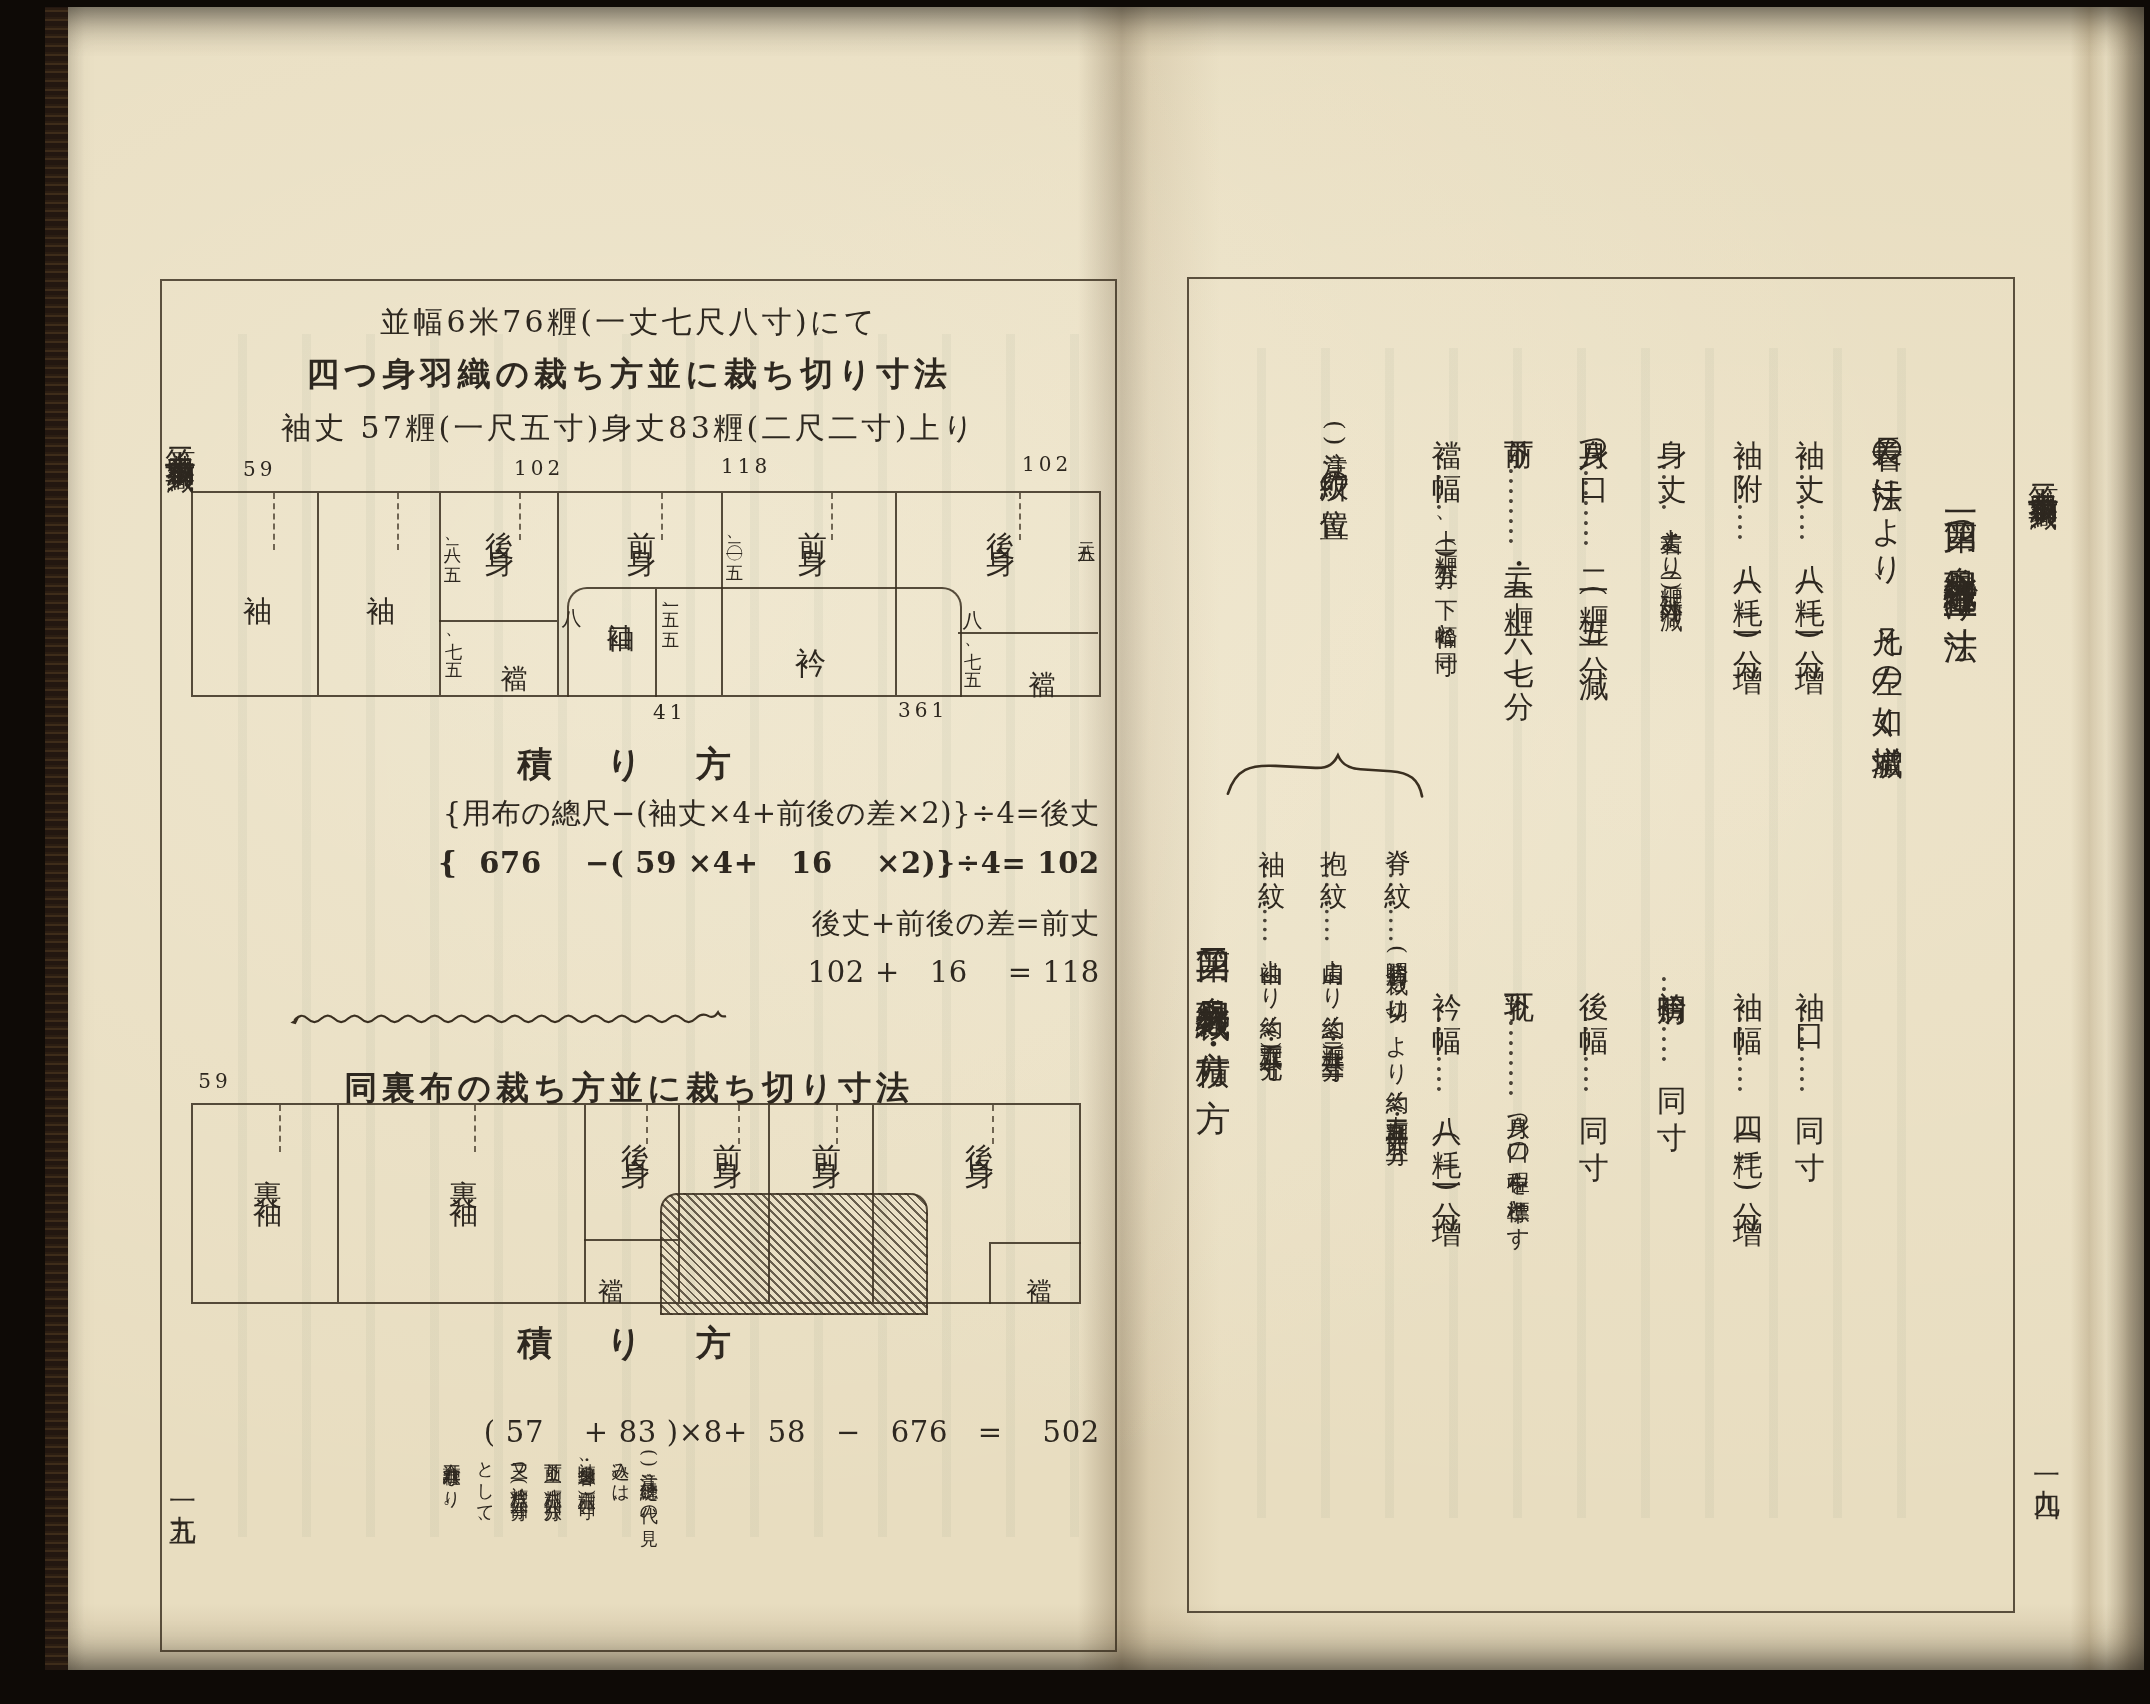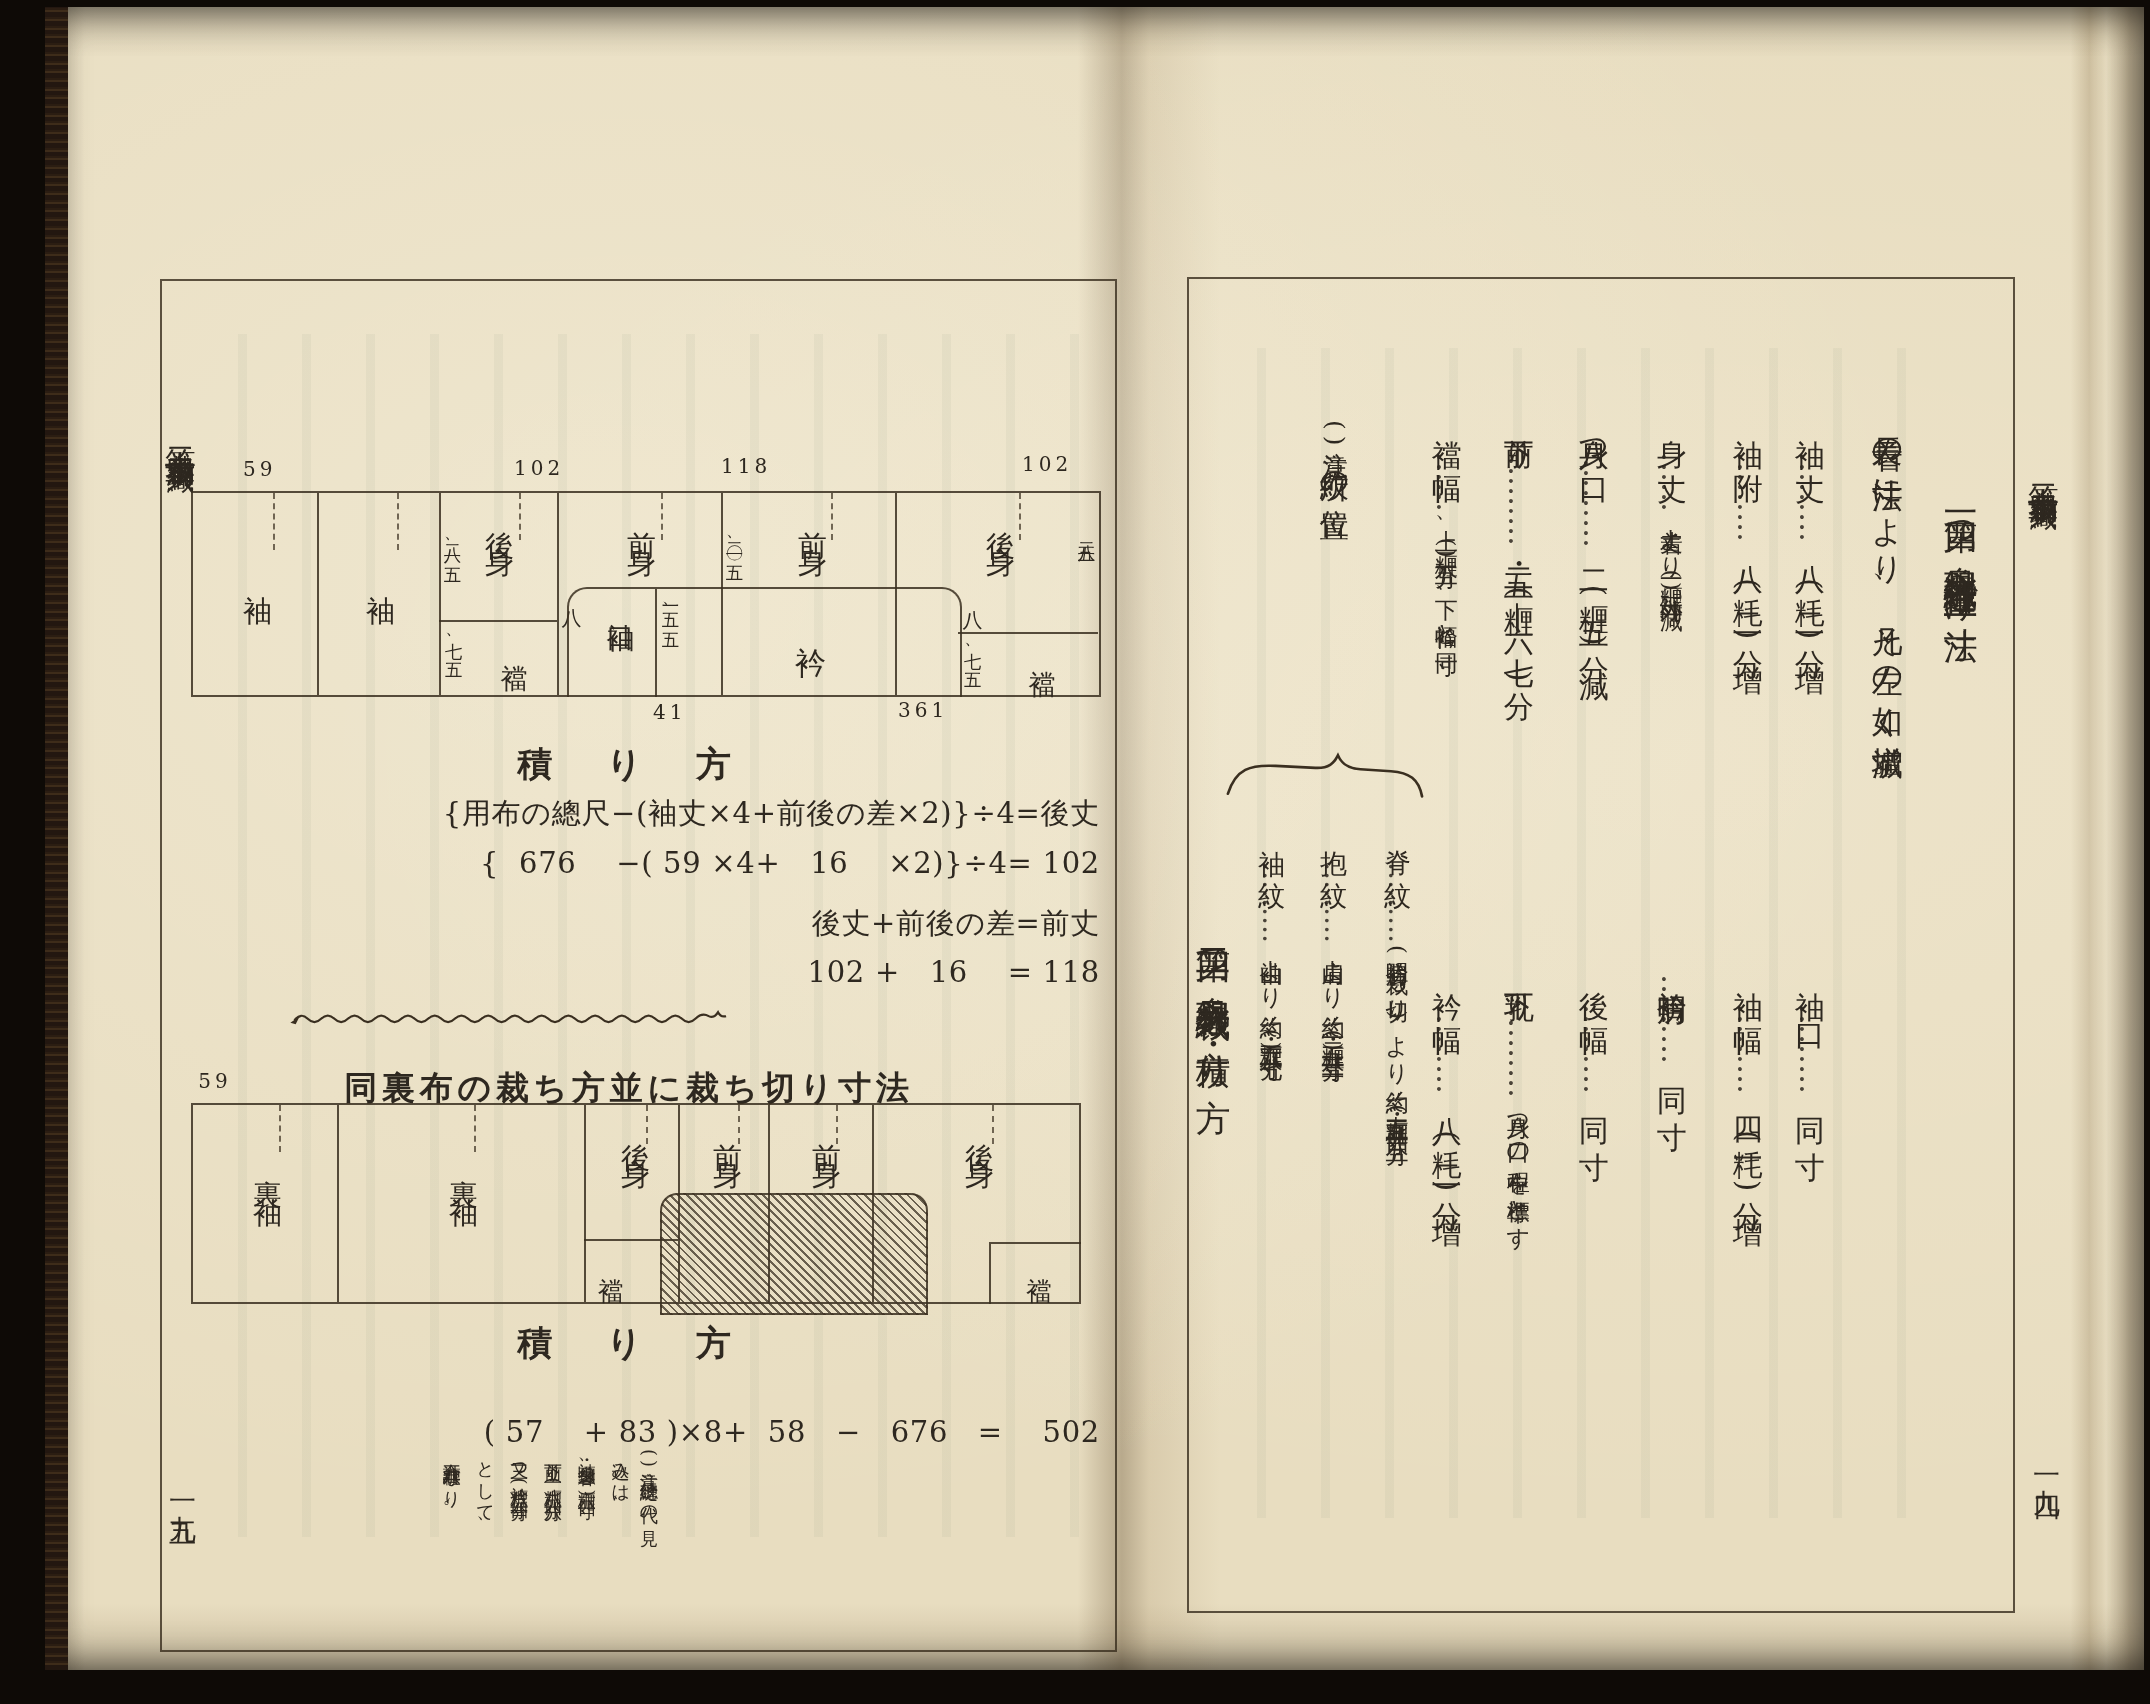--- a/index.html
+++ b/index.html
@@ -57,20 +57,25 @@
   <div class="page" style="left:64px;width:1073px;">
     <div class="bleed" style="left:174px;top:334px;width:869px;height:1203px;"></div>
 
     <div class="v" style="left:100px;top:423px;">
       <span class="mh-no">第二十章</span><span class="mh-title gap">中裁小裁綿入羽織</span>
     </div>
     <div class="v pnum" style="left:104px;top:1487px;">一九五</div>
 
     <div class="cbox" style="left:96px;top:279px;width:953px;height:1369px;"></div>
 
+    <div style="position:absolute;left:134px;top:302px;width:862px;text-align:center;">
+      <div class="titleline">並幅6米76糎(一丈七尺八寸)にて</div>
+      <div class="titleline b" style="margin-top:9.4px;">四つ身羽織の裁ち方並に裁ち切り寸法</div>
+      <div class="titleline" style="margin-top:10.7px;">袖丈 57糎(一尺五寸)身丈83糎(二尺二寸)上り</div>
+    </div>
 
     <div class="diagram" style="left:127px;top:491px;width:906px;height:202px;overflow:visible;">
       <div class="dnum" style="left:50px;top:-36px;">59</div>
       <div class="dnum" style="left:321px;top:-37px;">102</div>
       <div class="dnum" style="left:528px;top:-39px;">118</div>
       <div class="dnum" style="left:829px;top:-41px;">102</div>
 
       <div class="vline" style="left:124px;"></div>
       <div class="vline" style="left:246px;"></div>
       <div class="vline" style="left:364px;"></div>
@@ -114,21 +119,21 @@
         <div class="ddim" style="left:5.3px;top:5.3px;">七、五</div>
         <div class="dlabel one" style="left:66px;top:14.7px;font-size:27px;">襠</div>
       </div>
 
       <div class="dnum" style="left:460px;top:207px;">41</div>
       <div class="dnum" style="left:705px;top:205px;">361</div>
     </div>
 
     <div class="heading" style="position:absolute;left:134px;top:741px;width:862px;">積　り　方</div>
     <div class="formula" style="position:absolute;left:100px;top:794px;width:936px;">{用布の總尺−(袖丈×4+前後の差×2)}÷4=後丈</div>
-    <div class="formula" style="position:absolute;left:100px;top:846px;width:936px;">{  676    −( 59 ×4+   16    ×2)}÷4= 102</div>
+    <div class="formula" style="position:absolute;left:100px;top:846px;width:936px;font-weight:bold;">{  676    −( 59 ×4+   16    ×2)}÷4= 102</div>
     <div class="formula" style="position:absolute;left:100px;top:904px;width:936px;">後丈+前後の差=前丈</div>
     <div class="formula" style="position:absolute;left:100px;top:955px;width:936px;">102 +   16    = 118</div>
 
     <svg style="left:217px;top:1000px;" width="548" height="31" viewBox="0 0 820 46">
       <path d="M14,34 l14,-10 l-6,12 z" fill="#3a2f20"></path>
       <path d="M20,30 q10,-12 20,-2 q10,10 20,0 q10,-10 20,0 q10,10 20,0 q10,-10 20,0 q10,10 20,0 q10,-10 20,0 q10,10 20,0 q10,-10 20,0 q10,10 20,0 q10,-10 20,0 q10,10 20,0 q10,-10 20,0 q10,10 20,0 q10,-10 20,0 q10,10 20,0 q10,-10 20,0 q10,10 20,0 q10,-10 20,0 q10,10 20,0 q10,-10 20,0 q10,10 20,0 q10,-10 20,0 q10,10 20,0 q10,-10 20,0 q10,10 20,0 q10,-10 20,0 q10,10 20,0 q10,-10 20,0 q10,10 20,0 q10,-10 20,-4 q8,4 14,-6 q4,8 12,6" stroke="#3a2f20" stroke-width="3.2" fill="none"></path>
     </svg>
 
     <div class="titleline b" style="position:absolute;left:134px;top:1048px;width:862px;text-align:center;">同裏布の裁ち方並に裁ち切り寸法</div>
 

